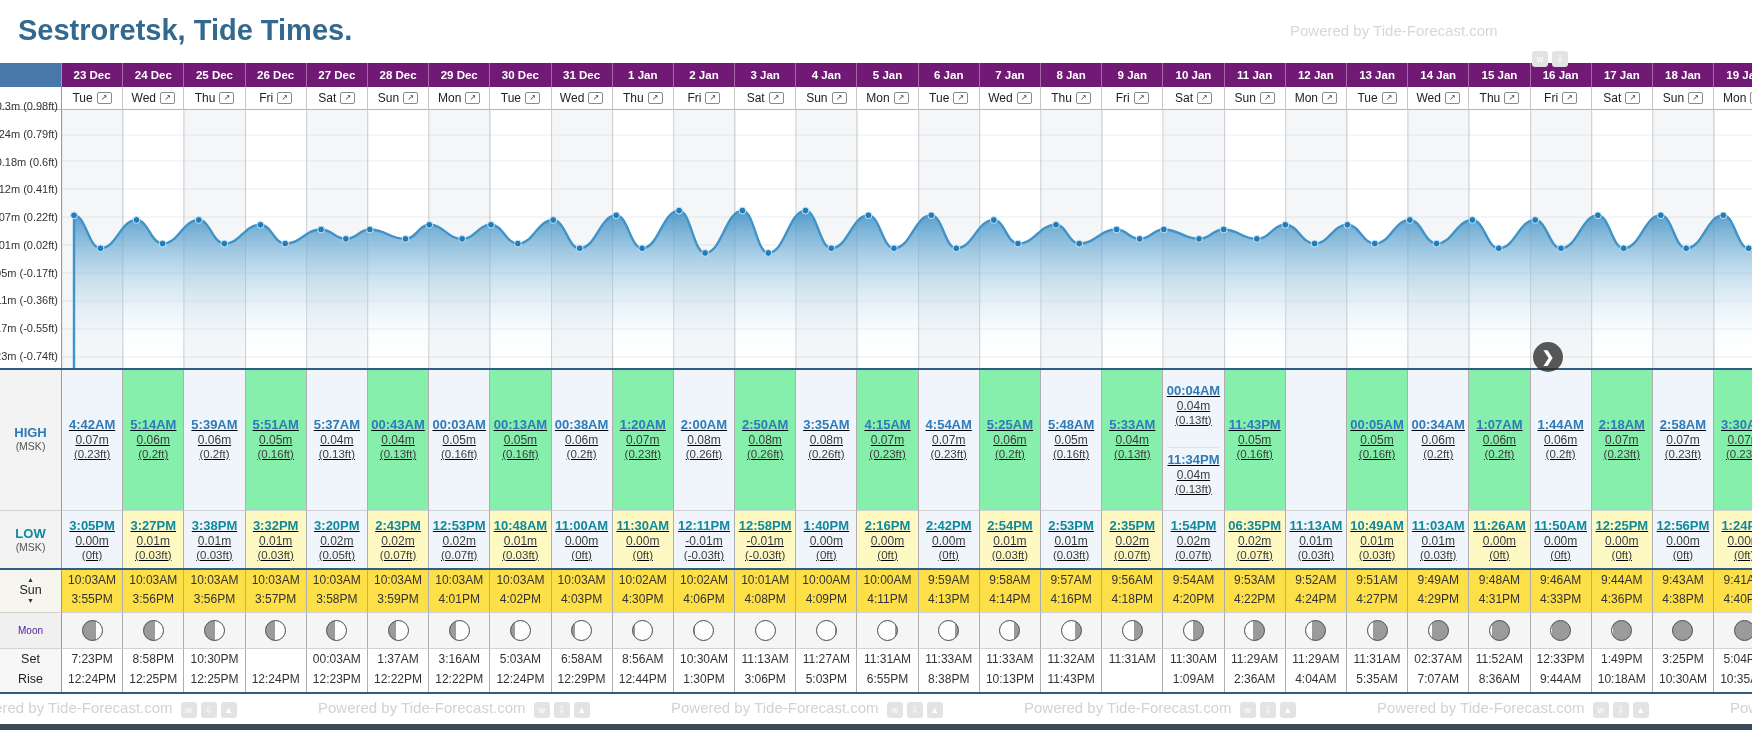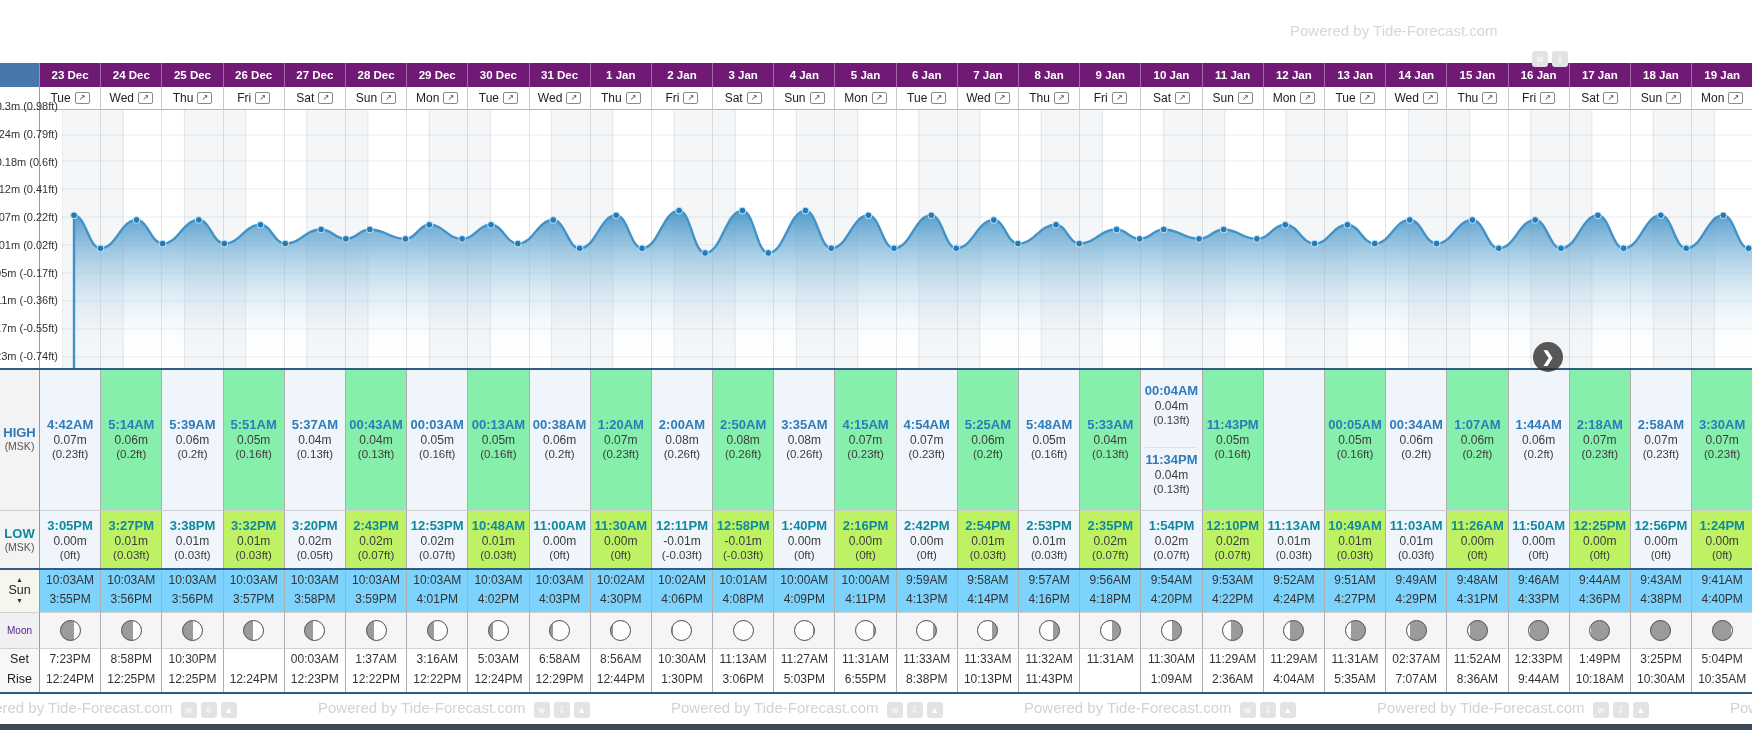--- a/index.html
+++ b/index.html
@@ -13,47 +13,47 @@
   .title-rest { position:absolute; left:378px; top:14px; font-size:29px; color:#2b2b2b; }
   .wm-top { position:absolute; left:1290px; top:22px; font-size:15px; color:#d7d7d7; }
   .wm-box { display:inline-block; width:16px; height:16px; background:#e3e3e3; border-radius:3px;
             color:#fff; font-size:9px; line-height:16px; text-align:center; margin-left:4px; }
   .top-icons { position:absolute; left:1528px; top:48px; z-index:30; }
 
   
   .wrap { position:absolute; top:63px; left:0; width:1752px; height:631px; overflow:hidden; }
   .grid { display:flex; width:1776px; }
   .col { width:61.2px; flex:none; }
-  .labelcol { width:40px; flex:none; }
+  .labelcol { width:62px; flex:none; }
 
   .c-date { height:24px; background:#701a75; color:#fff; font-size:11.5px; font-weight:bold;
             text-align:center; line-height:24px; border-right:1px solid rgba(255,255,255,.35);
             white-space:nowrap; overflow:hidden; cursor:pointer; }
   .c-day  { height:23px; background:#fff; border-bottom:1px solid #b5b5b5; border-right:1px solid #c7c7c7;
             display:flex; align-items:center; justify-content:center; gap:4px; font-size:12px; color:#222; }
   .expand { display:inline-block; width:15px; height:12px; border:1px solid #8a8a8a; border-radius:2px;
             font-size:8px; line-height:10px; text-align:center; color:#444; cursor:pointer; background:#fff; }
   .c-chart{ height:258px; border-right:1px solid #e2e2e2; background:transparent; }
   .c-high { height:142px; border-right:1px solid #aeaeae; display:flex; flex-direction:column;
             justify-content:center; align-items:center; background:#86efac; }
   .c-low  { height:58px;  border-right:1px solid #aeaeae; border-top:1px solid #cfcfcf;
-            display:flex; flex-direction:column; justify-content:center; align-items:center; background:#bef264; }
+            display:flex; flex-direction:column; justify-content:center; align-items:center; background:#fef9c3; }
   .col.alt .c-high, .col.alt .c-low { background:#eff5fa; }
-  .c-sun  { height:44px; border-right:1px solid #aeaeae; background:#7dd3fc; text-align:center;
+  .c-sun  { height:44px; border-right:1px solid #aeaeae; background:#fde047; text-align:center;
             font-size:12px; color:#333; display:flex; flex-direction:column; justify-content:center; }
   .c-sun div { line-height:19px; }
   .c-moon { height:36px; border-right:1px solid #aeaeae; border-top:1px solid #d2d2d2; background:#f5f5f5;
             display:flex; align-items:center; justify-content:center; }
   .moon   { width:21px; height:21px; border-radius:50%; border:1.5px solid #4a4a4a; }
   .c-set  { height:21px; border-right:1px solid #aeaeae; border-top:1px solid #d2d2d2; background:#fff;
             font-size:12px; color:#333; text-align:center; line-height:20px; }
   .c-rise { height:23px; border-right:1px solid #aeaeae; background:#fff;
             font-size:12px; color:#333; text-align:center; line-height:20px; }
 
-  .entry { text-align:center; }
+  .entry { text-align:center;text-decoration:underline; }
   .entry.second { border-top:1px solid #d8e3ec; margin-top:20px; padding-top:4px; }
   .t-time { font-size:13px; font-weight:bold; line-height:16px; }
   .th { color:#2f7ab8; }
   .tl { color:#0d8a9f; }
   .t-m  { font-size:12px; color:#3c3c3c; line-height:14px; }
   .t-ft { font-size:11.5px; color:#3c3c3c; line-height:14px; }
 
   
   .lc { border-right:1px solid #9a9a9a; }
   .lc-date { height:24px; background:#4878ab; }
@@ -85,20 +85,21 @@
   .footer { position:absolute; top:694px; left:0; width:1752px; height:30px; overflow:hidden; background:#fff; }
   .wm-group { position:absolute; top:5px; white-space:nowrap; font-size:15px; color:#d2d2d2; }
   .bottomstrip { position:absolute; top:724px; left:0; width:1752px; height:6px; background:#3d4a55; }
 </style>
 </head>
 <body>
 
 <div class="page">
 
   <div class="titlebar">
+    <span class="title-loc">Sestroretsk, Tide Times.</span>
     <span class="wm-top">Powered by Tide-Forecast.com</span>
   </div>
   <span class="top-icons"><span class="wm-box">w</span><span class="wm-box">⇩</span></span>
 
   <div class="wrap">
     <div class="grid" id="grid">
       <div class="col labelcol">
         <div class="lc lc-date"></div>
         <div class="lc lc-day"></div>
         <div class="lc lc-chart"></div>
@@ -725,21 +726,21 @@
           <div class="c-chart"></div>
           <div class="c-high">
             <div class="entry">
               <div class="t-time th">11:43PM</div>
               <div class="t-m">0.05m</div>
               <div class="t-ft">(0.16ft)</div>
             </div>
           </div>
           <div class="c-low">
             <div class="entry">
-              <div class="t-time tl">12:10PM</div>
+              <div class="t-time tl">06:35PM</div>
               <div class="t-m">0.02m</div>
               <div class="t-ft">(0.07ft)</div>
             </div>
           </div>
           <div class="c-sun">
             <div>9:53AM</div>
             <div>4:22PM</div>
           </div>
           <div class="c-moon">
             <div class="moon" style="background:linear-gradient(90deg,#fdfdfd 41.0%,#9b9b9b 41.0%)"></div>

